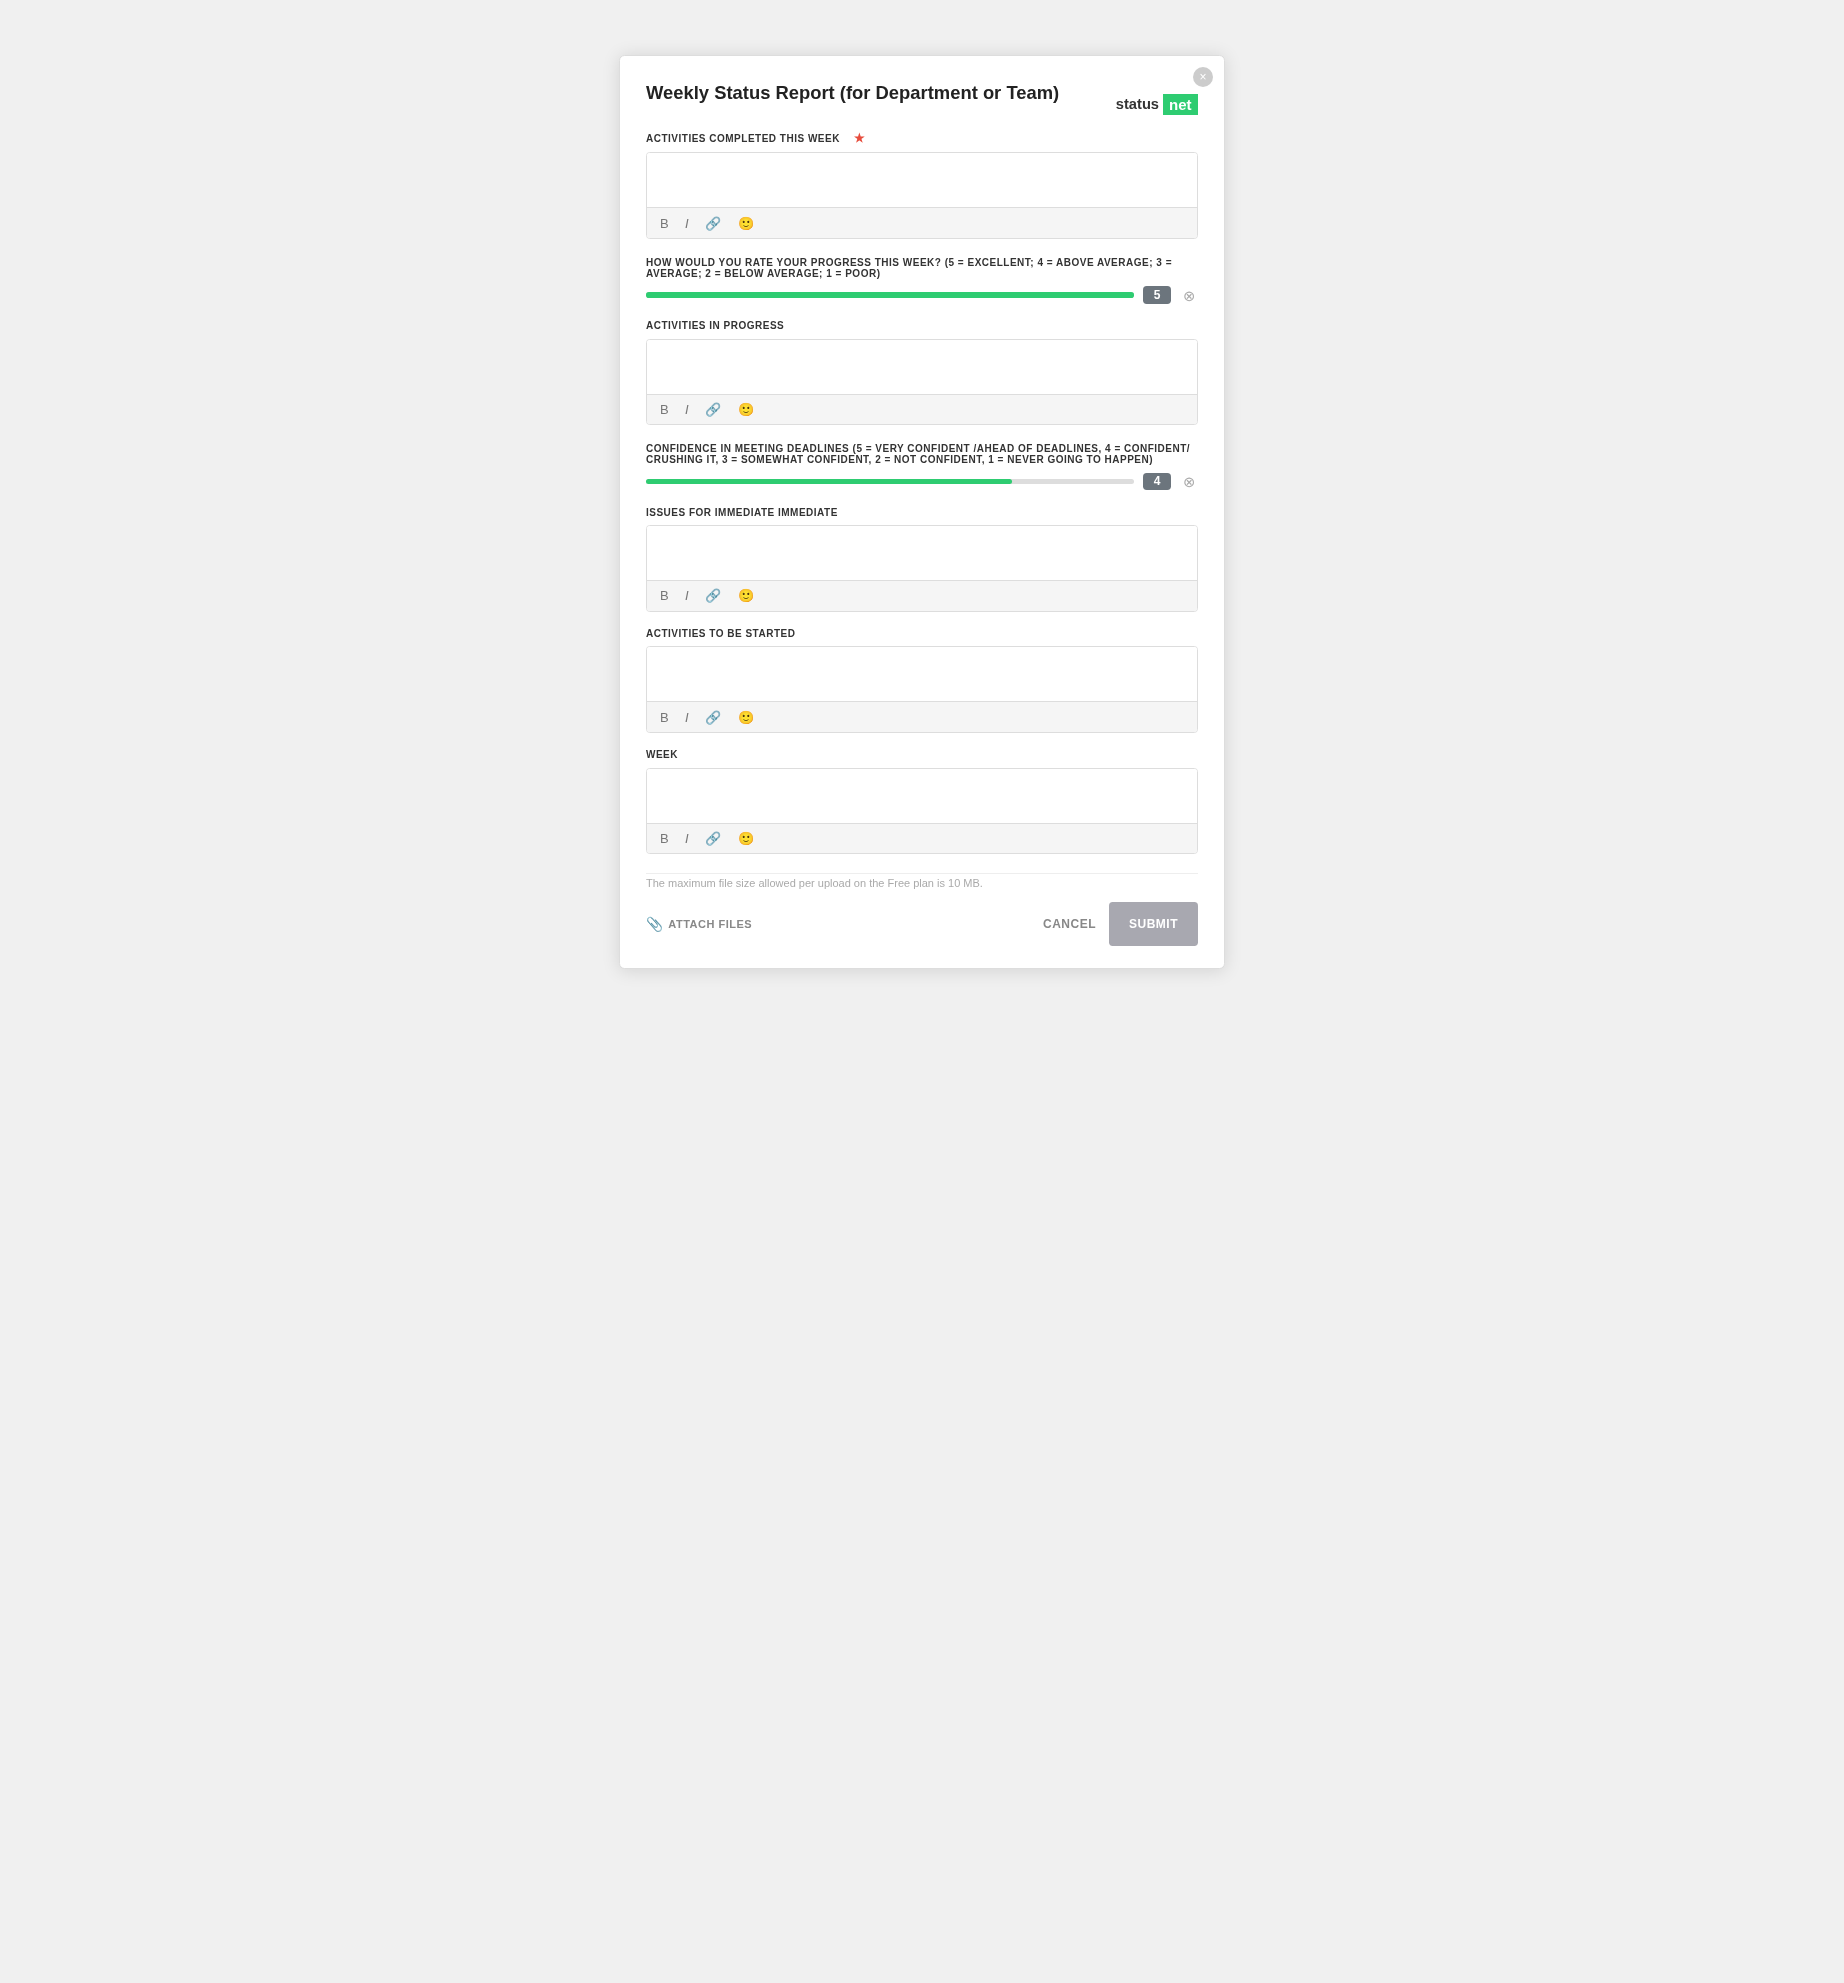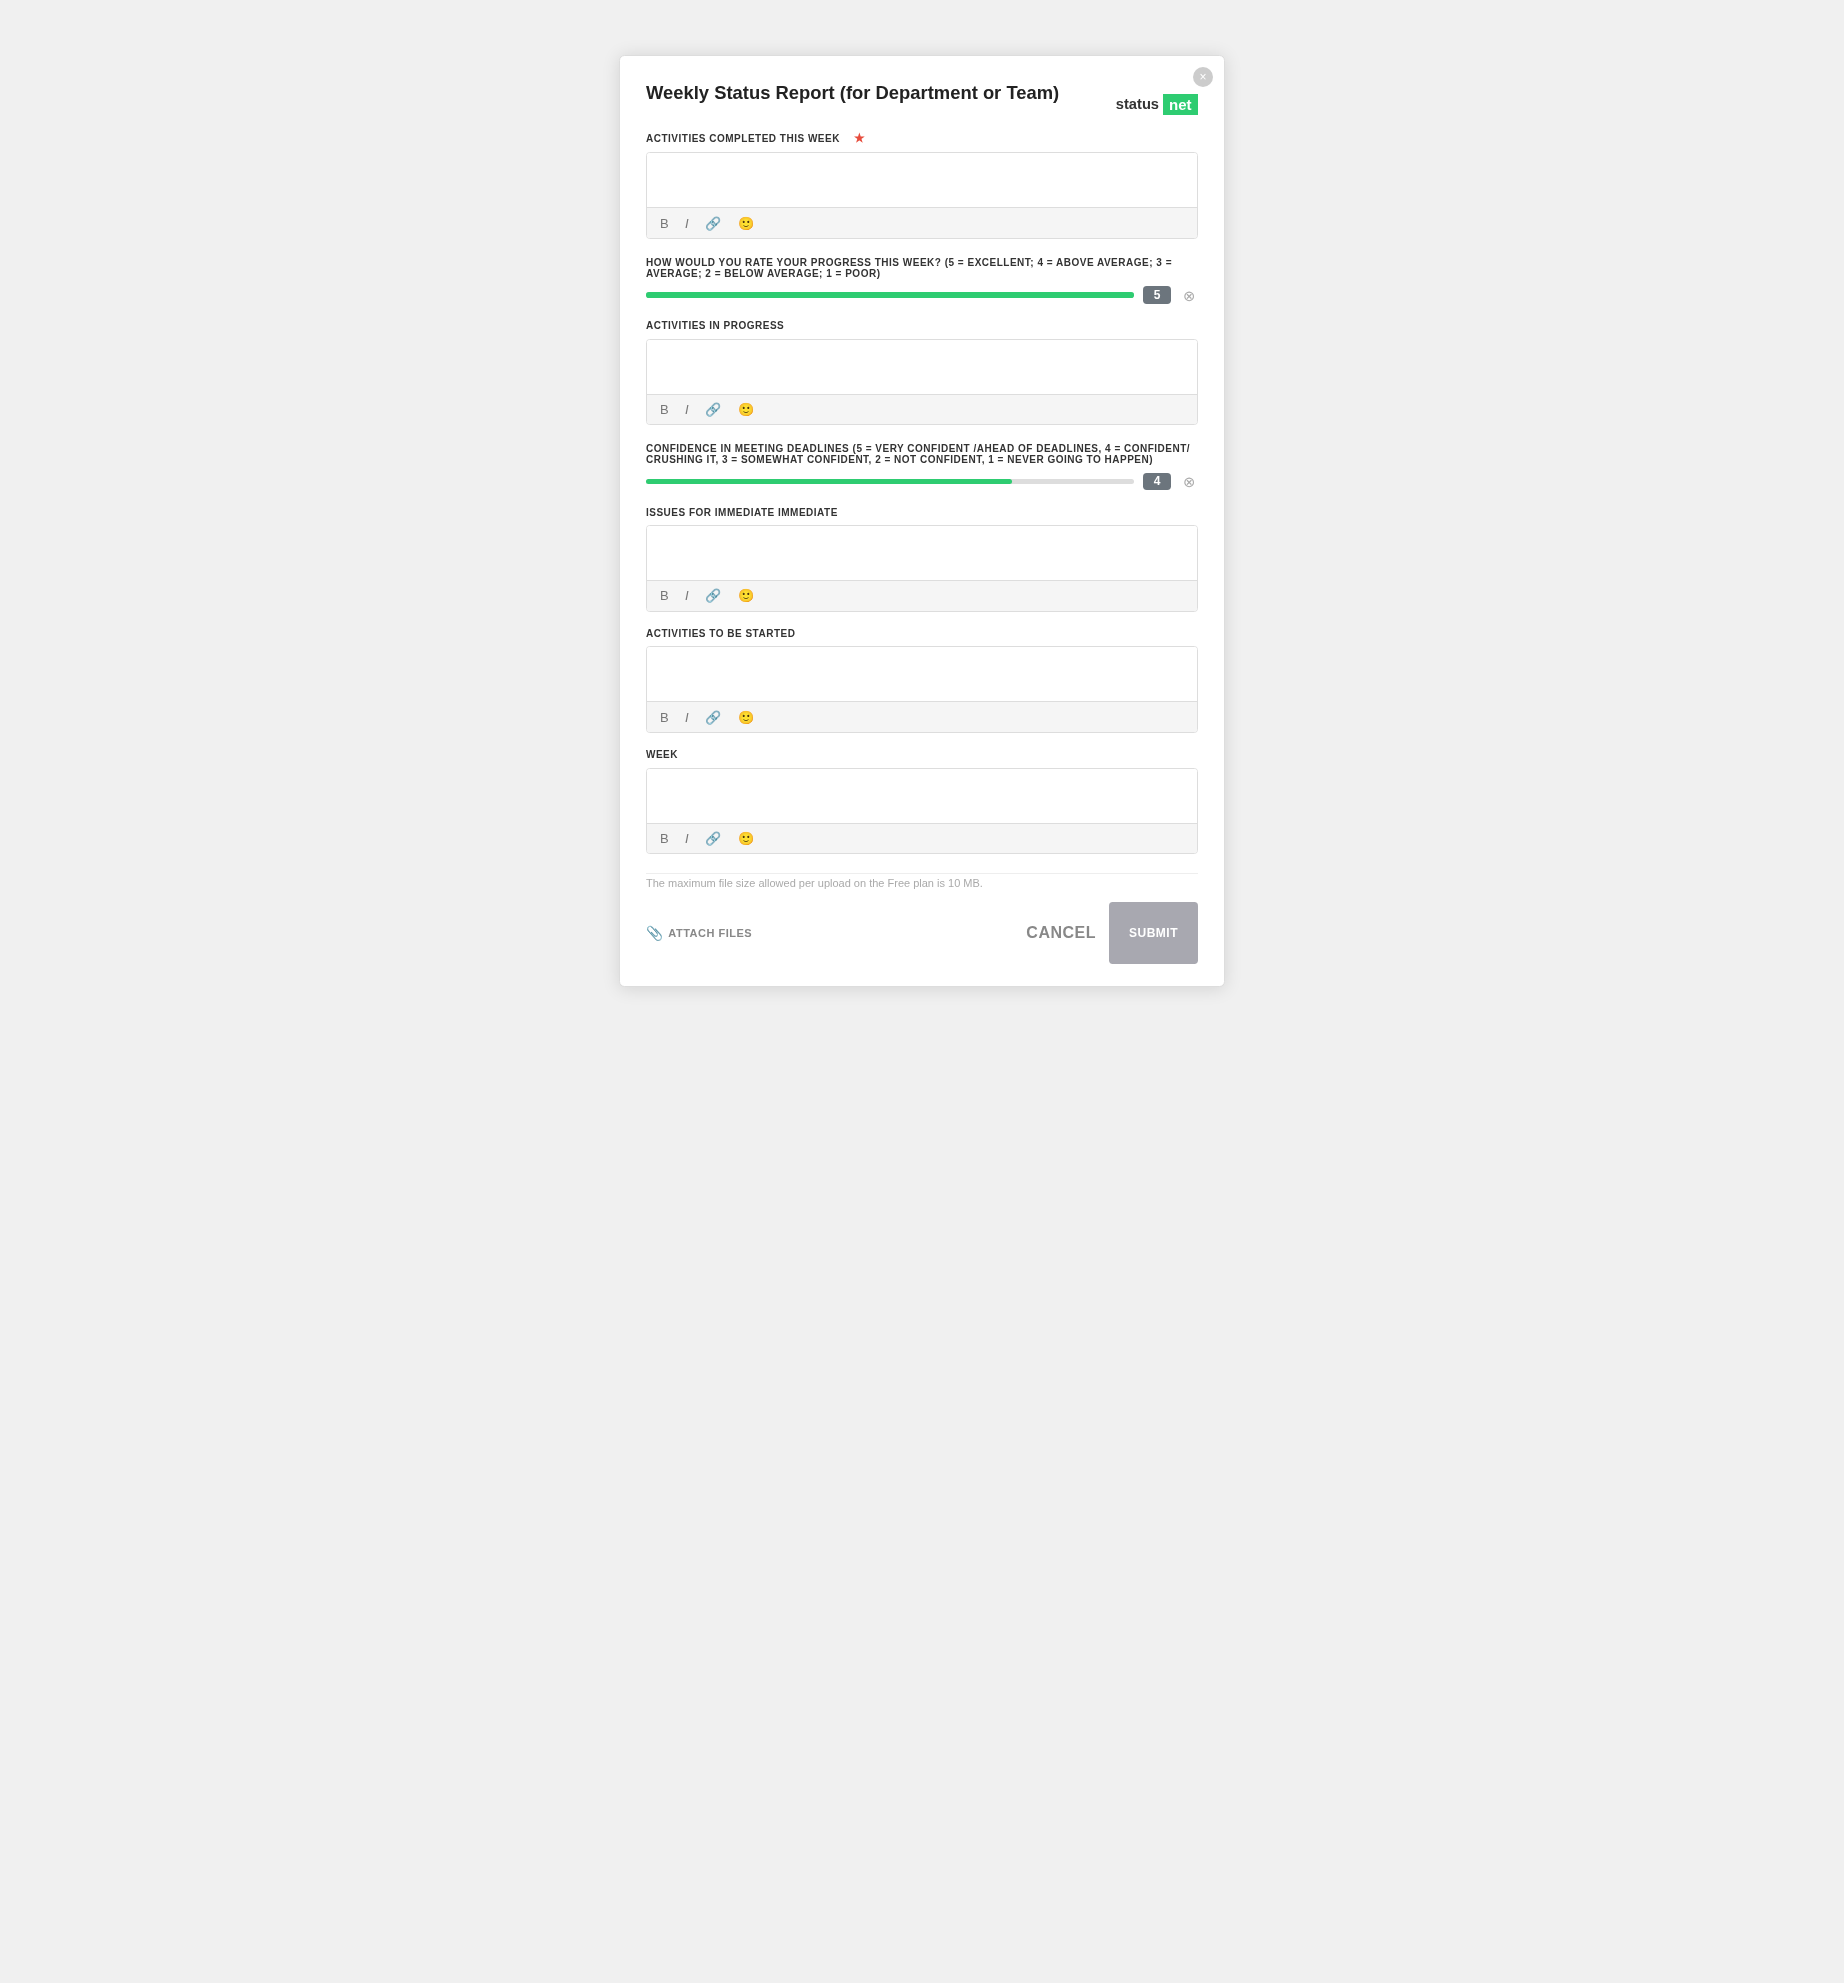--- a/index.html
+++ b/index.html
@@ -185,34 +185,34 @@
     }
     .footer-actions {
       display: flex;
       gap: 13px;
       align-items: center;
     }
     .cancel-btn {
       background: none;
       border: none;
       cursor: pointer;
-      font-size: 16px;
+      font-size: 12px;
       font-weight: 700;
       color: #888;
       letter-spacing: 0.5px;
     }
     .submit-btn {
       background: #a8a8b0;
       color: #fff;
       border: none;
       cursor: pointer;
       font-size: 12px;
       font-weight: 700;
       letter-spacing: 0.5px;
-      padding: 24px 20px;
+      padding: 15px 20px;
       border-radius: 3.7px;
     }
   </style>
 </head>
 <body>
 
 <div class="modal-container">
   <button class="close-btn">
     <span>×</span>
   </button>

